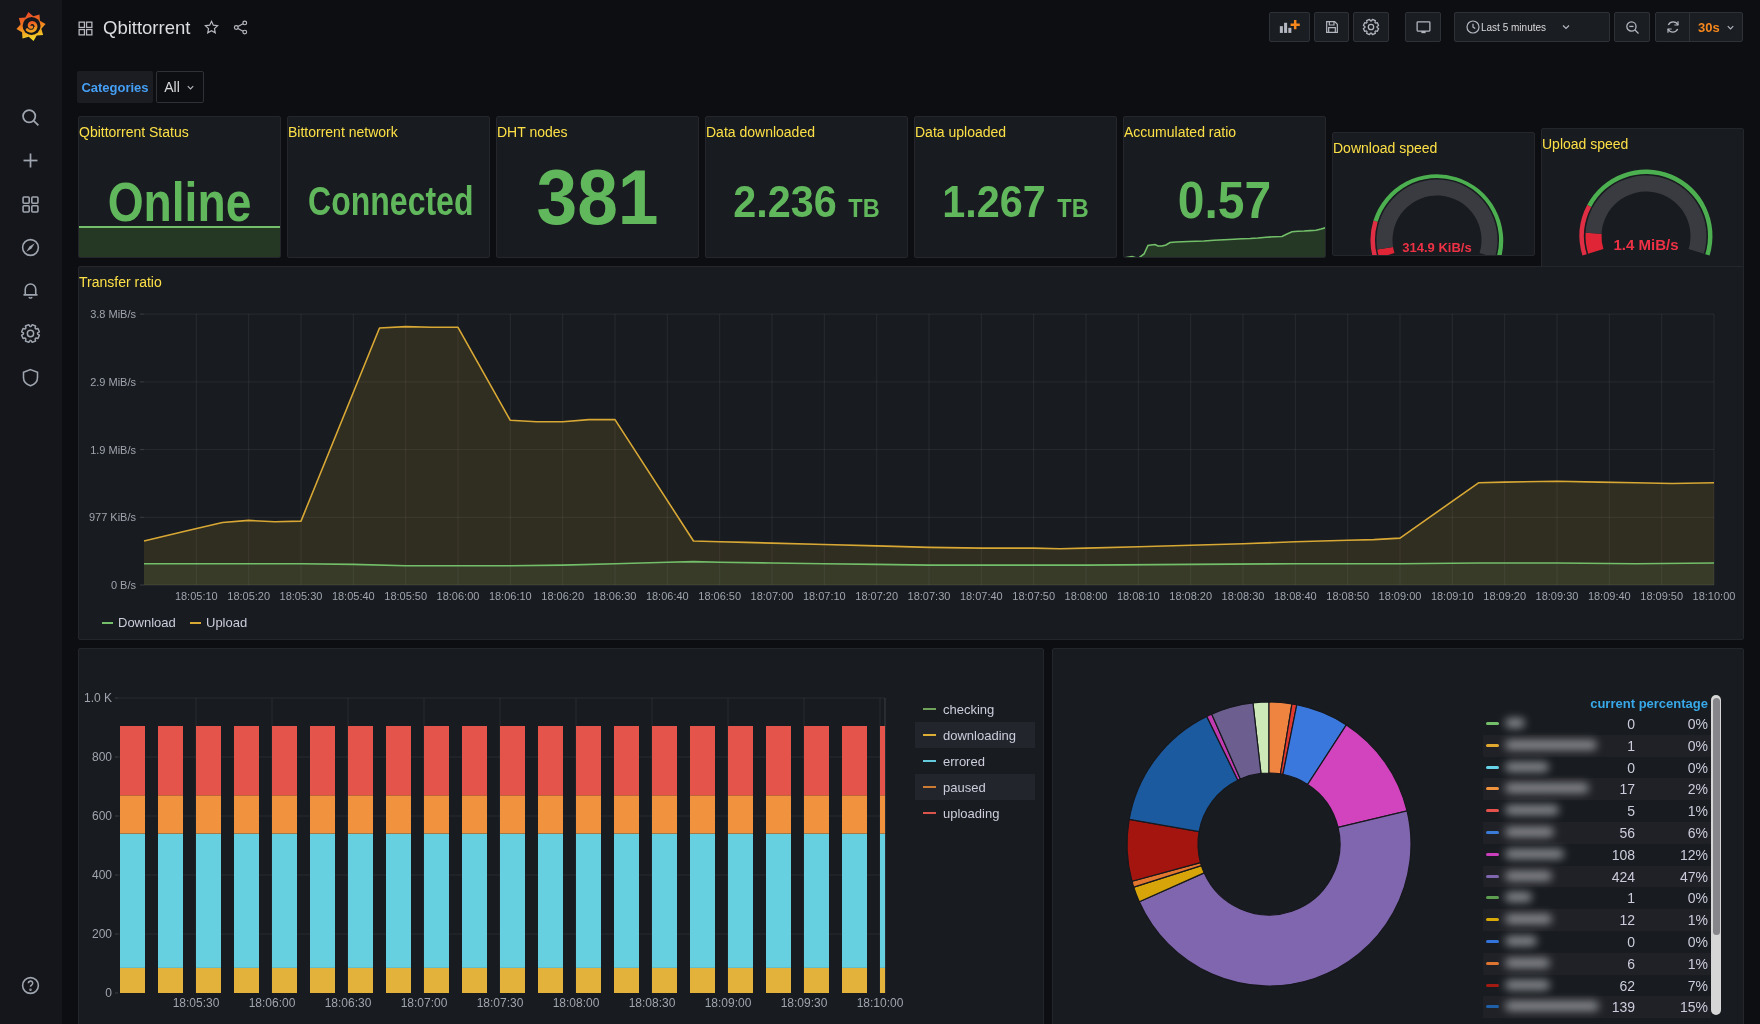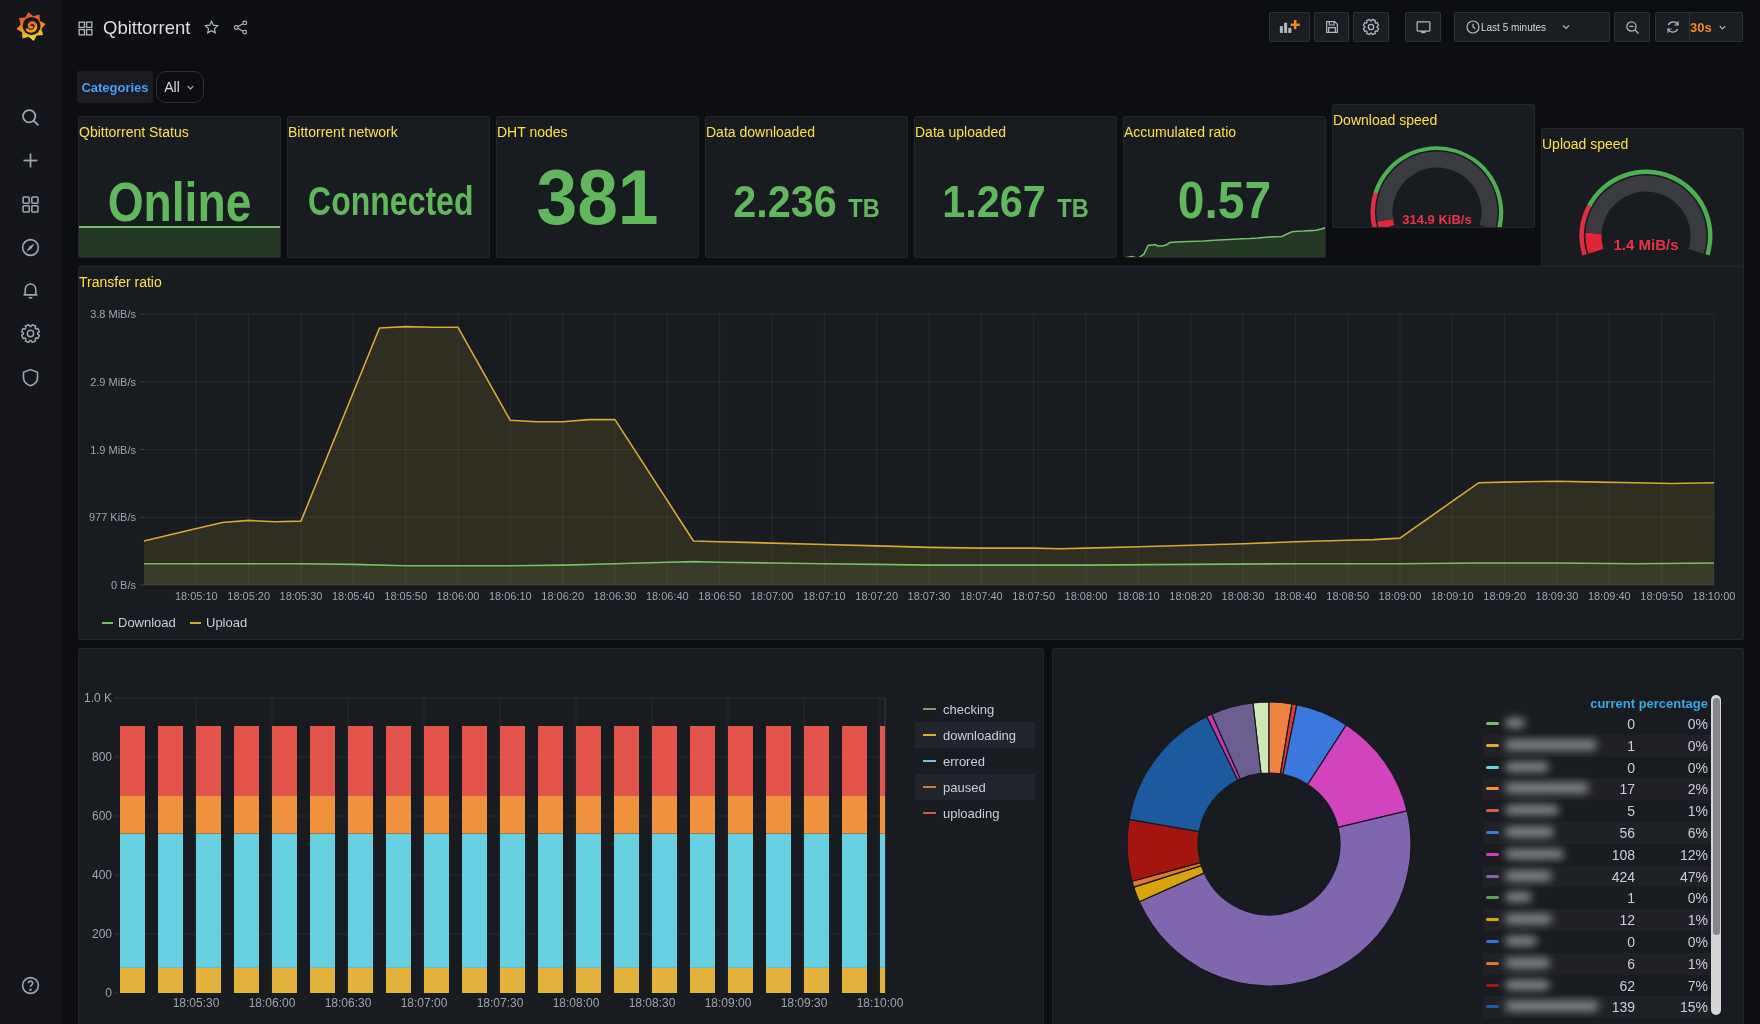--- a/index.html
+++ b/index.html
@@ -131,31 +131,31 @@
         <line x1="15.5" y1="15.5" x2="20.5" y2="20.5"></line>
         <line x1="7.5" y1="10.5" x2="13.5" y2="10.5"></line>
       </svg>
   </div>
   <div class="hbtn" style="left:1655px;width:88px;justify-content:flex-start">
     <svg width="16" height="16" viewBox="0 0 24 24" fill="none" stroke="#b4b7c0" stroke-width="2" style="margin-left:9px">
         <path d="M19.5 9 A8 8 0 0 0 5 9 M4.5 15 A8 8 0 0 0 19 15"></path>
         <path d="M19.5 3.5 v5.5 h-5.5 M4.5 20.5 v-5.5 h5.5" stroke-width="1.8"></path>
       </svg>
     <div style="width:1px;height:28px;background:#2e3138;margin-left:8px"></div>
-    <span style="font-size:13px;font-weight:700;color:#f5871d;">30s</span>
+    <span style="font-size:13px;font-weight:700;color:#f5871d;margin-left:8px">30s</span>
     <svg width="11" height="11" viewBox="0 0 24 24" fill="none" stroke="#b4b7c0" stroke-width="2.4" style="margin-left:5px">
         <path d="M6 9 l6 6 6 -6"></path>
       </svg>
   </div>
 </div>
 
 <div class="abs" style="left:77px;top:71px;width:76px;height:32px;background:#1b1d22;border-radius:2px;display:flex;align-items:center;justify-content:center">
   <span style="color:#459ff5;font-size:13px;font-weight:700">Categories</span>
 </div>
-<div class="abs" style="left:156px;top:71px;width:48px;height:32px;border:1px solid #2e3138;border-radius:10px;display:flex;align-items:center;justify-content:center">
+<div class="abs" style="left:156px;top:71px;width:48px;height:32px;border:1px solid #2e3138;border-radius:2px;display:flex;align-items:center;justify-content:center">
   <span style="color:#d8d9da;font-size:14px">All</span>
   <svg width="11" height="11" viewBox="0 0 24 24" fill="none" stroke="#b4b7c0" stroke-width="2.4" style="margin-left:5px">
       <path d="M6 9 l6 6 6 -6"></path>
     </svg>
 </div>
 
 <div class="panel" style="left:78px;top:116px;width:203px;height:142px;overflow:hidden">
   <div class="ptitle">Qbittorrent Status</div>
   <svg class="abs" style="left:0;top:0" width="203" height="142" viewBox="0 0 203 142">
 <rect x="0" y="111" width="203" height="31" fill="#243824"></rect>
@@ -180,21 +180,21 @@
   <div class="bigval" style="top:63px;font-size:44px;transform:scaleX(0.94)">1.267 <span style="font-size:25px">TB</span></div>
 </div>
 <div class="panel" style="left:1123px;top:116px;width:203px;height:142px;overflow:hidden">
   <div class="ptitle">Accumulated ratio</div>
   <svg class="abs" style="left:0;top:0" width="203" height="142" viewBox="0 0 203 142">
 <path d="M0 142 L 0,141 8,139.5 11,140.5 14,141.5 20,137 24,128.5 27,128 31,127.5 34,129 38,129 42,128 46,125.5 52,125 58,124.8 64,124.5 72,124.2 80,124 90,123.3 100,122.8 110,122.2 118,121.8 126,121.5 134,121 142,120.2 150,119.8 158,119.5 163,117 168,114.8 174,114.2 180,114 186,113.6 192,113.2 197,112 203,110.2 L 203 142 Z" fill="#253826"></path>
 <polyline points="0,141 8,139.5 11,140.5 14,141.5 20,137 24,128.5 27,128 31,127.5 34,129 38,129 42,128 46,125.5 52,125 58,124.8 64,124.5 72,124.2 80,124 90,123.3 100,122.8 110,122.2 118,121.8 126,121.5 134,121 142,120.2 150,119.8 158,119.5 163,117 168,114.8 174,114.2 180,114 186,113.6 192,113.2 197,112 203,110.2" fill="none" stroke="#73bf69" stroke-width="1.6"></polyline>
     </svg>
   <div class="bigval" style="top:58px;font-size:51px;transform:scaleX(0.94)">0.57</div>
 </div>
-<div class="panel" style="left:1332px;top:104px;width:203px;height:124px;overflow:hidden">
+<div class="panel" style="left:1332px;top:132px;width:203px;height:124px;overflow:hidden">
   <div class="ptitle">Download speed</div>
   <svg class="abs" style="left:0;top:0" width="203" height="142" viewBox="0 0 203 142">
       <path d="M40.41 126.44 A66.5 66.5 0 0 1 40.41 87.56 L44.71 88.87 A62.0 62.0 0 0 0 44.71 125.13 Z" fill="#e02f44"></path>
       <path d="M40.41 87.56 A66.5 66.5 0 0 1 167.59 126.44 L163.29 125.13 A62.0 62.0 0 0 0 44.71 88.87 Z" fill="#4caf50"></path>
       <path d="M46.14 124.69 A60.5 60.5 0 0 1 44.24 116.46 L60.05 113.96 A44.5 44.5 0 0 0 61.44 120.01 Z" fill="#e02536"></path>
       <path d="M44.24 116.46 A60.5 60.5 0 1 1 161.86 124.69 L146.56 120.01 A44.5 44.5 0 1 0 60.05 113.96 Z" fill="#393b41"></path>
 <text x="104" y="119" text-anchor="middle" style="font:700 13px 'Liberation Sans';fill:#ef3146">314.9 KiB/s</text>
     </svg>
 </div>
 <div class="panel" style="left:1541px;top:128px;width:203px;height:142px;overflow:hidden">

